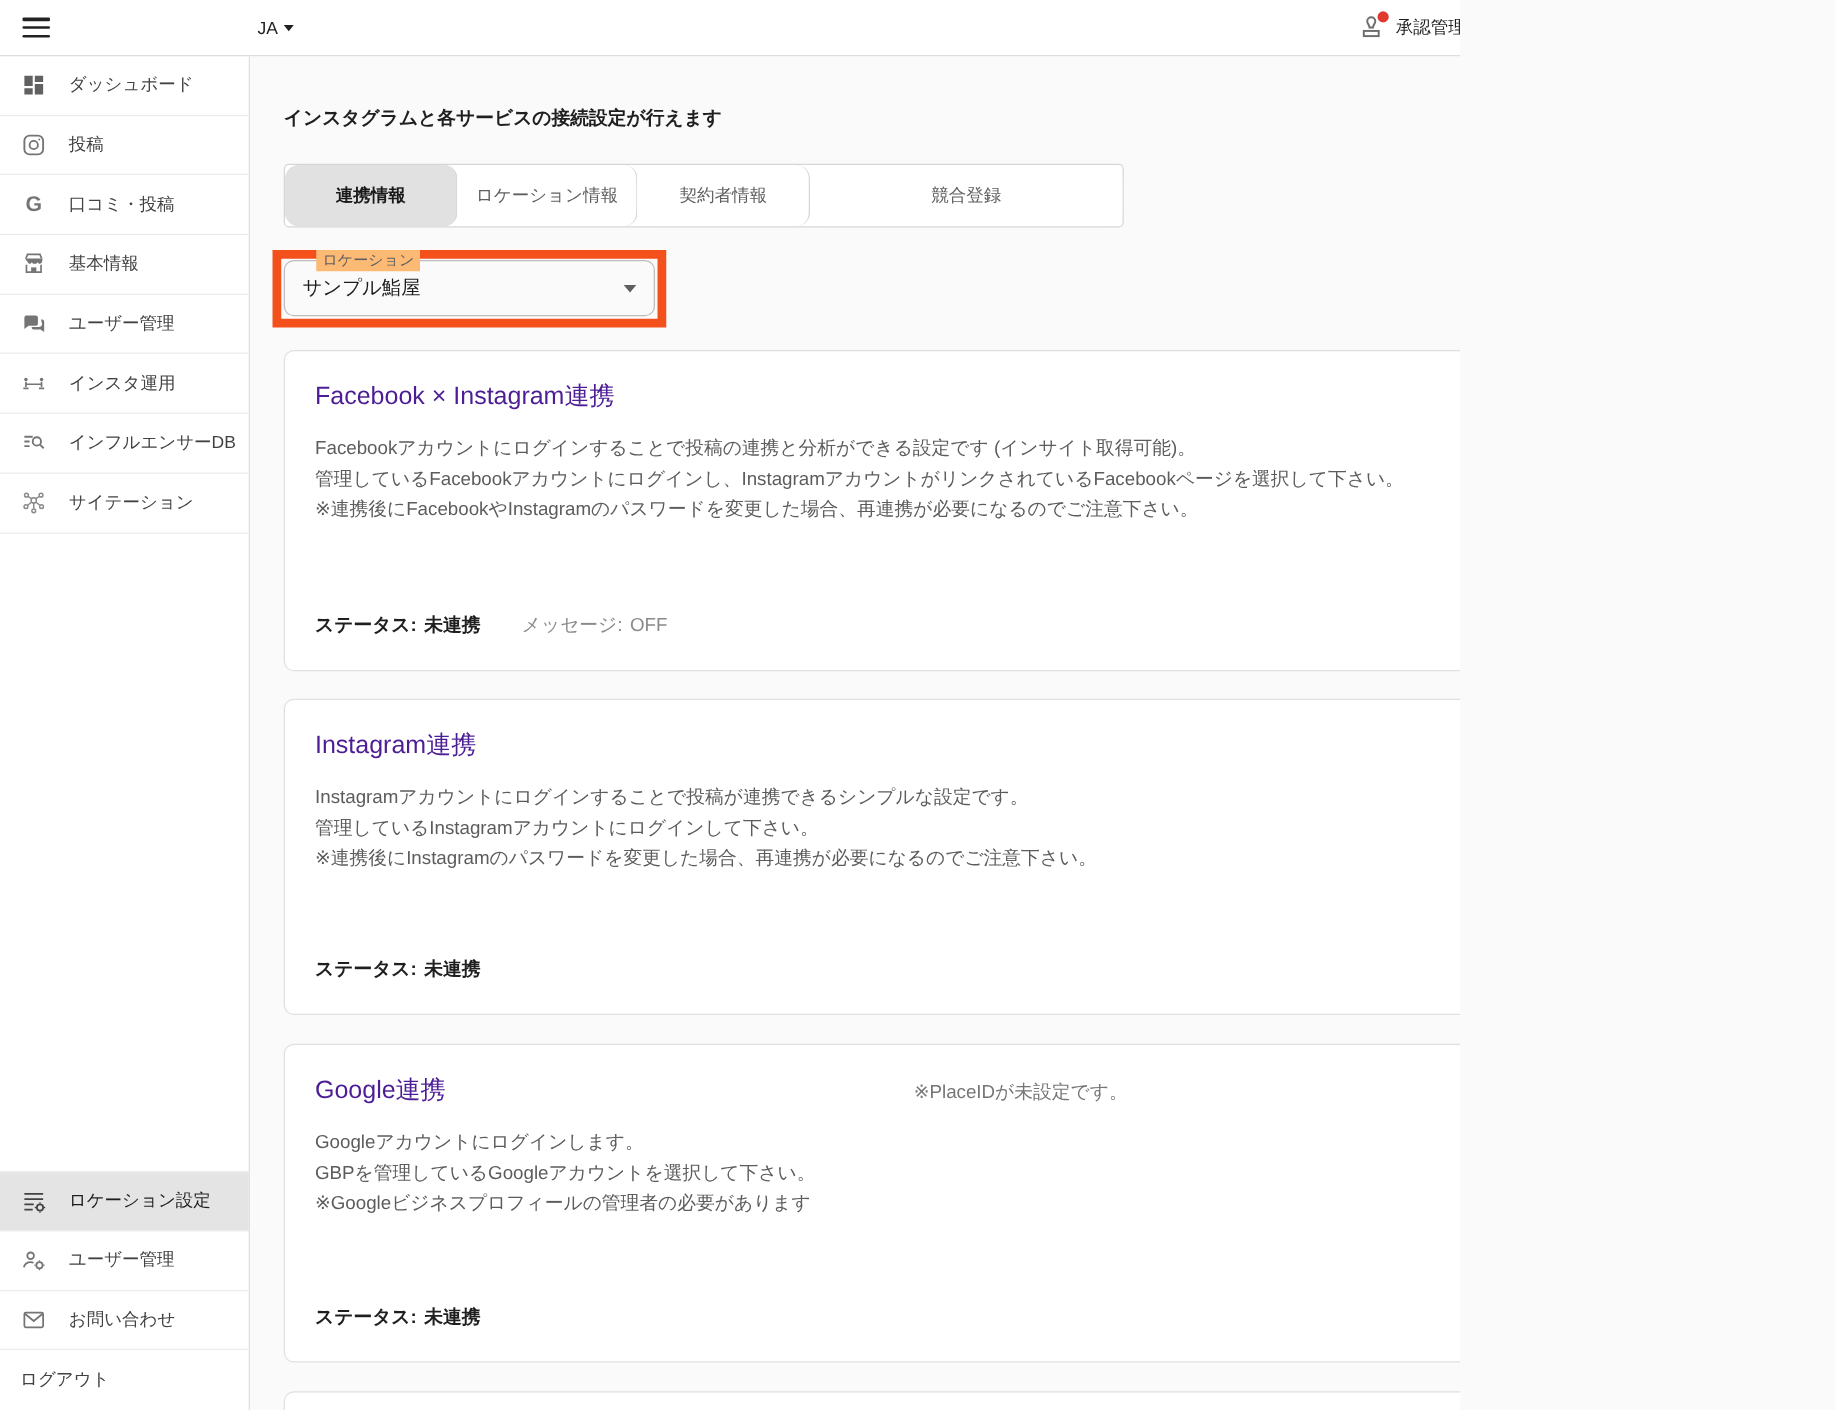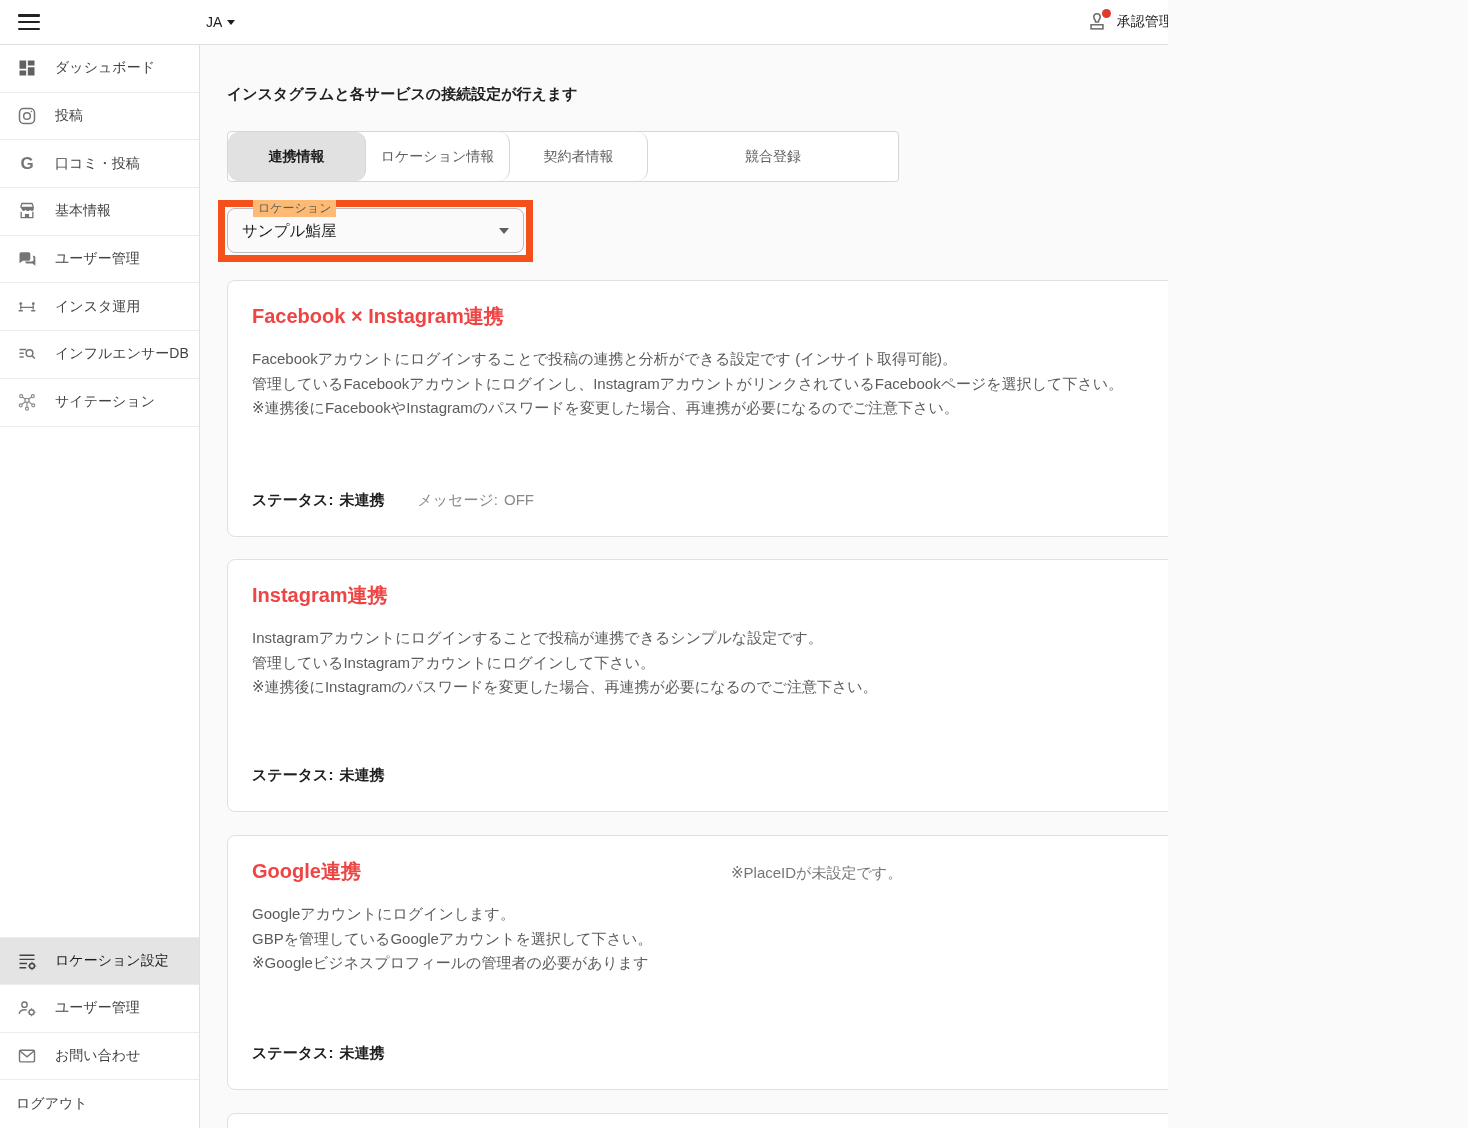--- a/index.html
+++ b/index.html
@@ -49,21 +49,21 @@
   .loc-label { position:absolute; top:-9px; left:9px; font-size:12px; color:#5f5f5f; background:#fdba74; padding:0 5px;margin-left:16px; }
   .loc-value { position:absolute; left:14px; top:0; line-height:43px; font-size:15.5px; color:#1c1c1c; }
   .loc-caret { position:absolute; right:14px; top:19px; width:0; height:0;
                border-left:5px solid transparent; border-right:5px solid transparent; border-top:6px solid #5f5f5f; }
 
   .card { position:absolute; left:27px; width:1213px; background:#fff; border:1px solid #e0e0e0; border-radius:8px; }
   .card1 { top:235px; height:257px; }
   .card2 { top:514px; height:253px; }
   .card3 { top:790px; height:255px; }
   .card4 { top:1068px; height:40px; }
-  .card-title { position:absolute; top:22px; left:24px; font-size:20px; color:#ef4444; font-weight:700;text-align:center; }
+  .card-title { position:absolute; top:22px; left:24px; font-size:20px; color:#4c1d95; font-weight:400;text-align:center; }
   .card-note { position:absolute; top:28px; left:503px; font-size:15px; color:#757575; }
   .card-desc { position:absolute; top:66px; left:24px; right:24px; font-size:15px; color:#5c5c5c; line-height:24.5px; }
   .card-status { position:absolute; bottom:26px; left:24px; font-size:15px; display:flex; align-items:baseline; }
   .st-label, .st-value { font-weight:700; color:#1f1f1f; }
   .st-label { margin-right:6px; }
   .msg-label { margin-left:33px; margin-right:6px; color:#8a8a8a; }
   .msg-value { color:#8a8a8a; }
 
   .login-btn { position:absolute; top:23px; right:24px; height:34px; display:flex; align-items:center;
                gap:8px; padding:0 13px; border-radius:6px; font-size:15px; cursor:pointer; }

